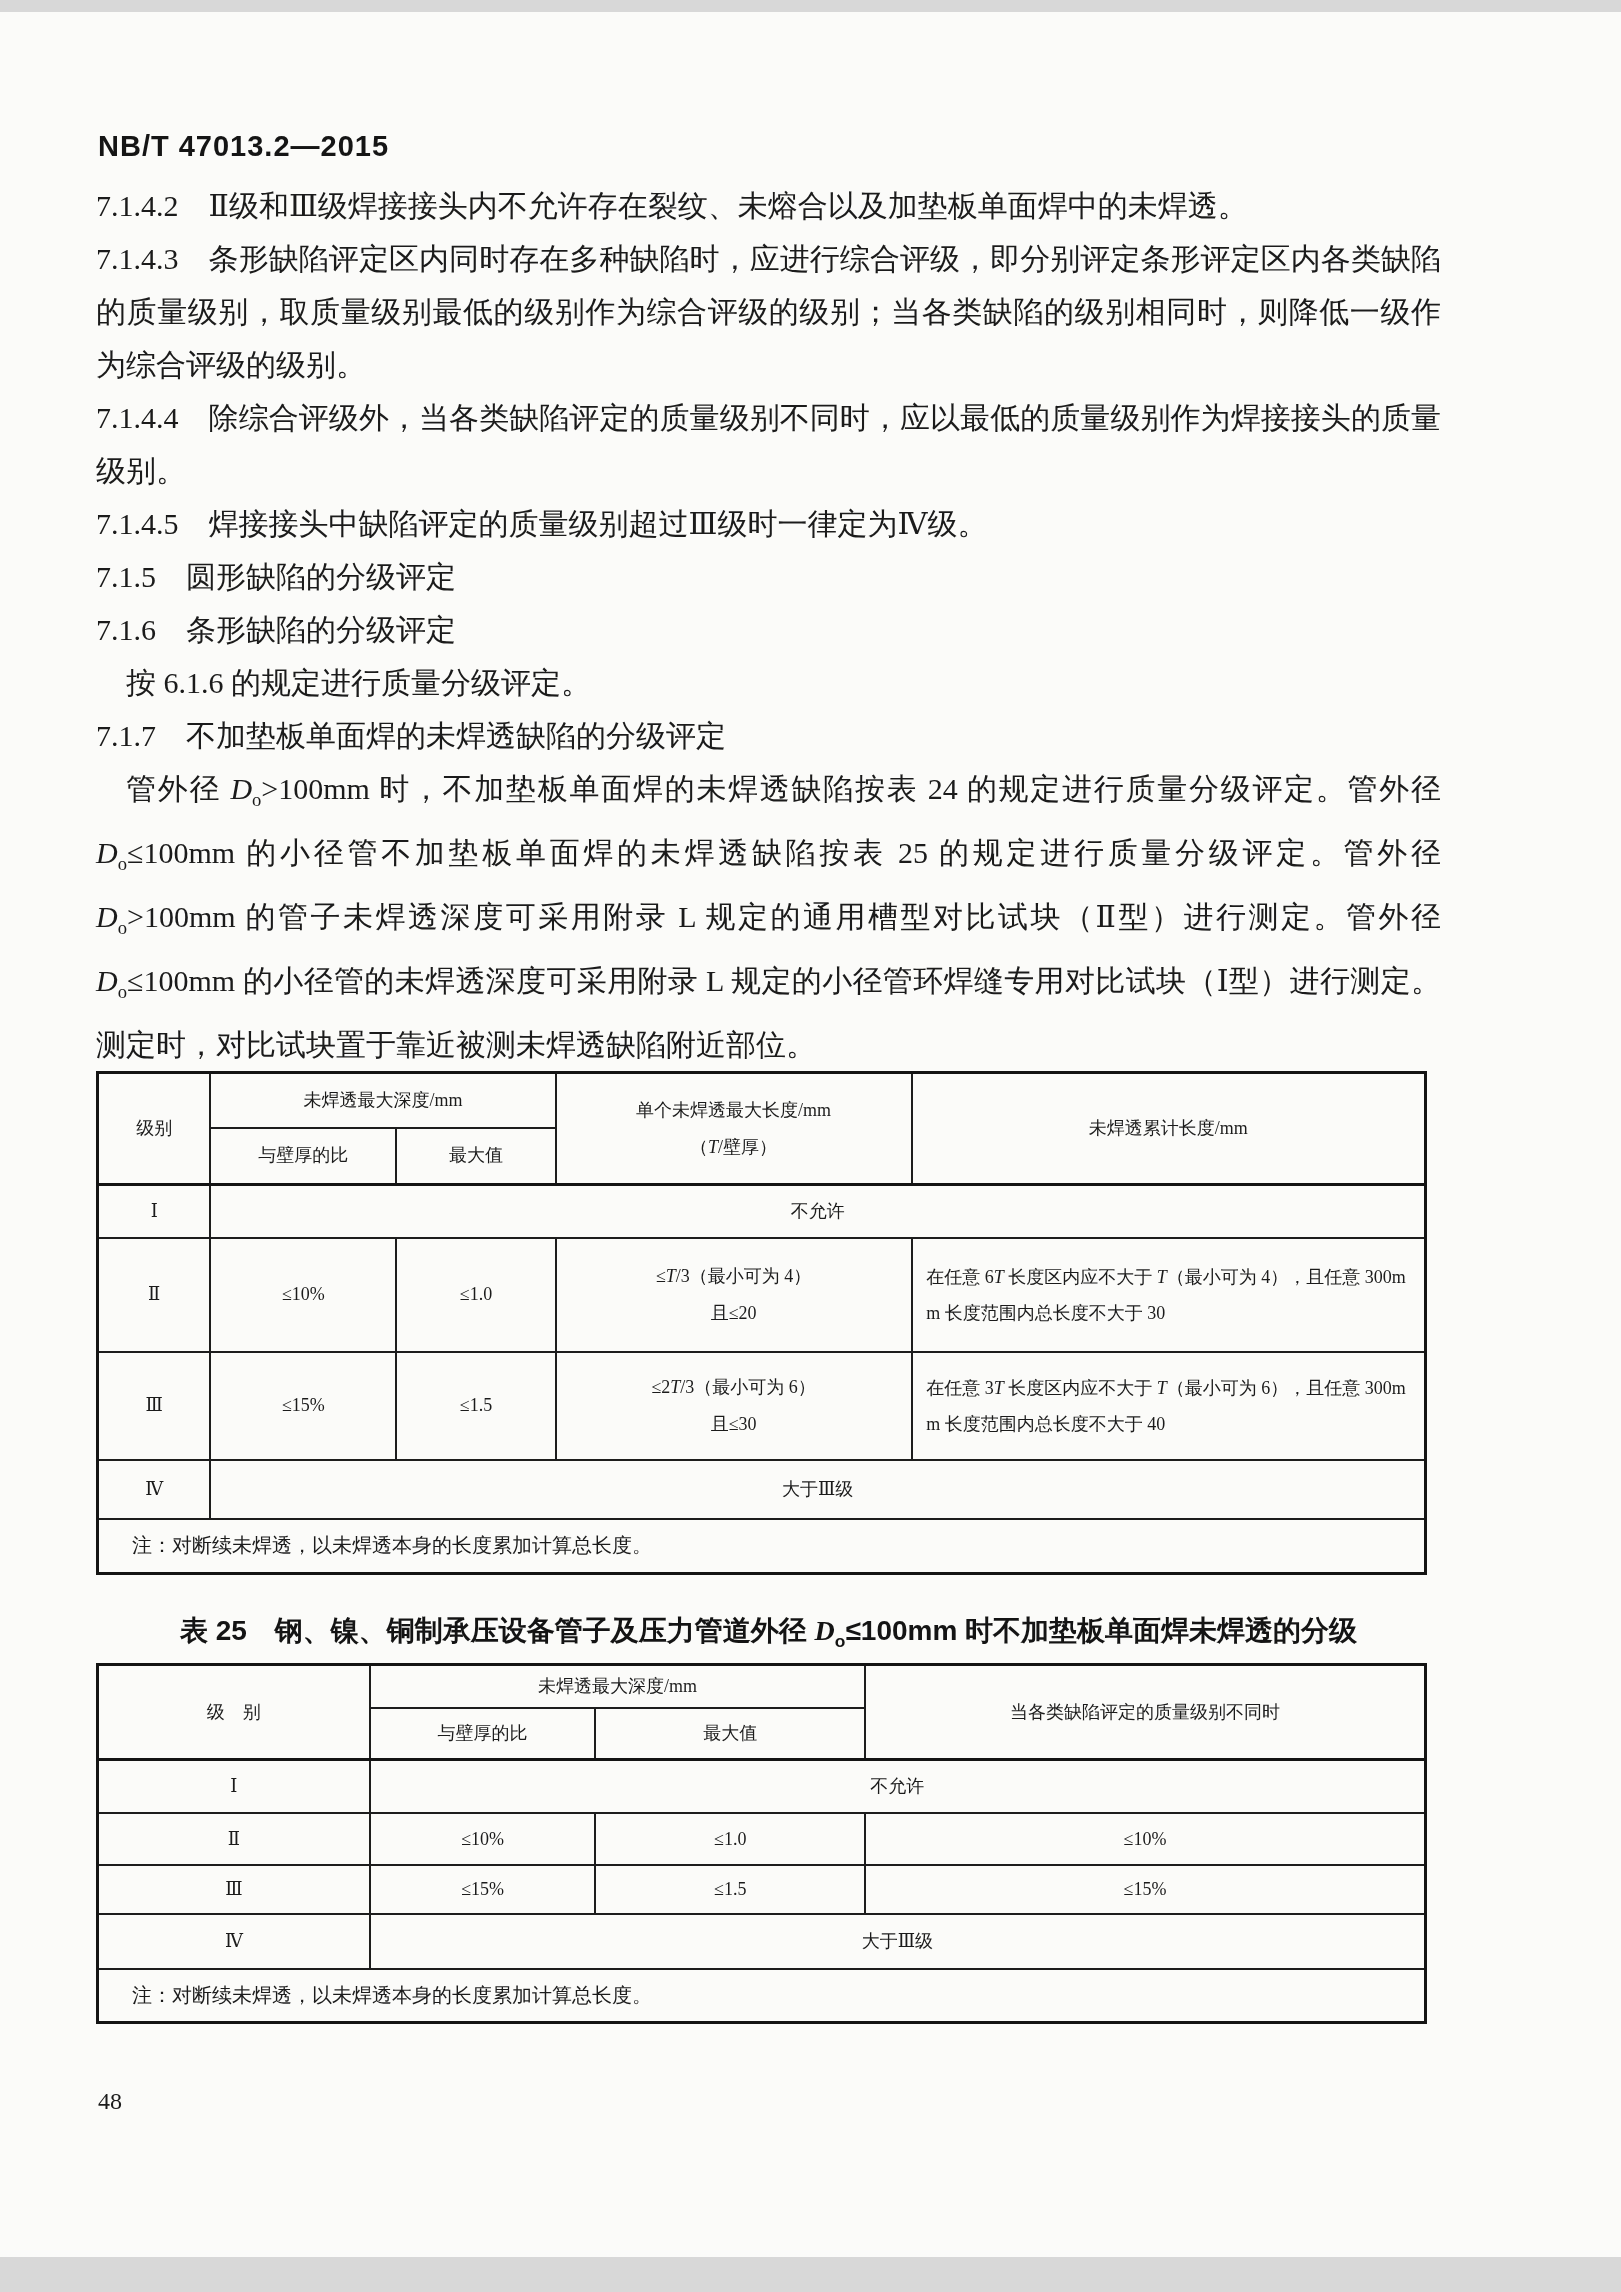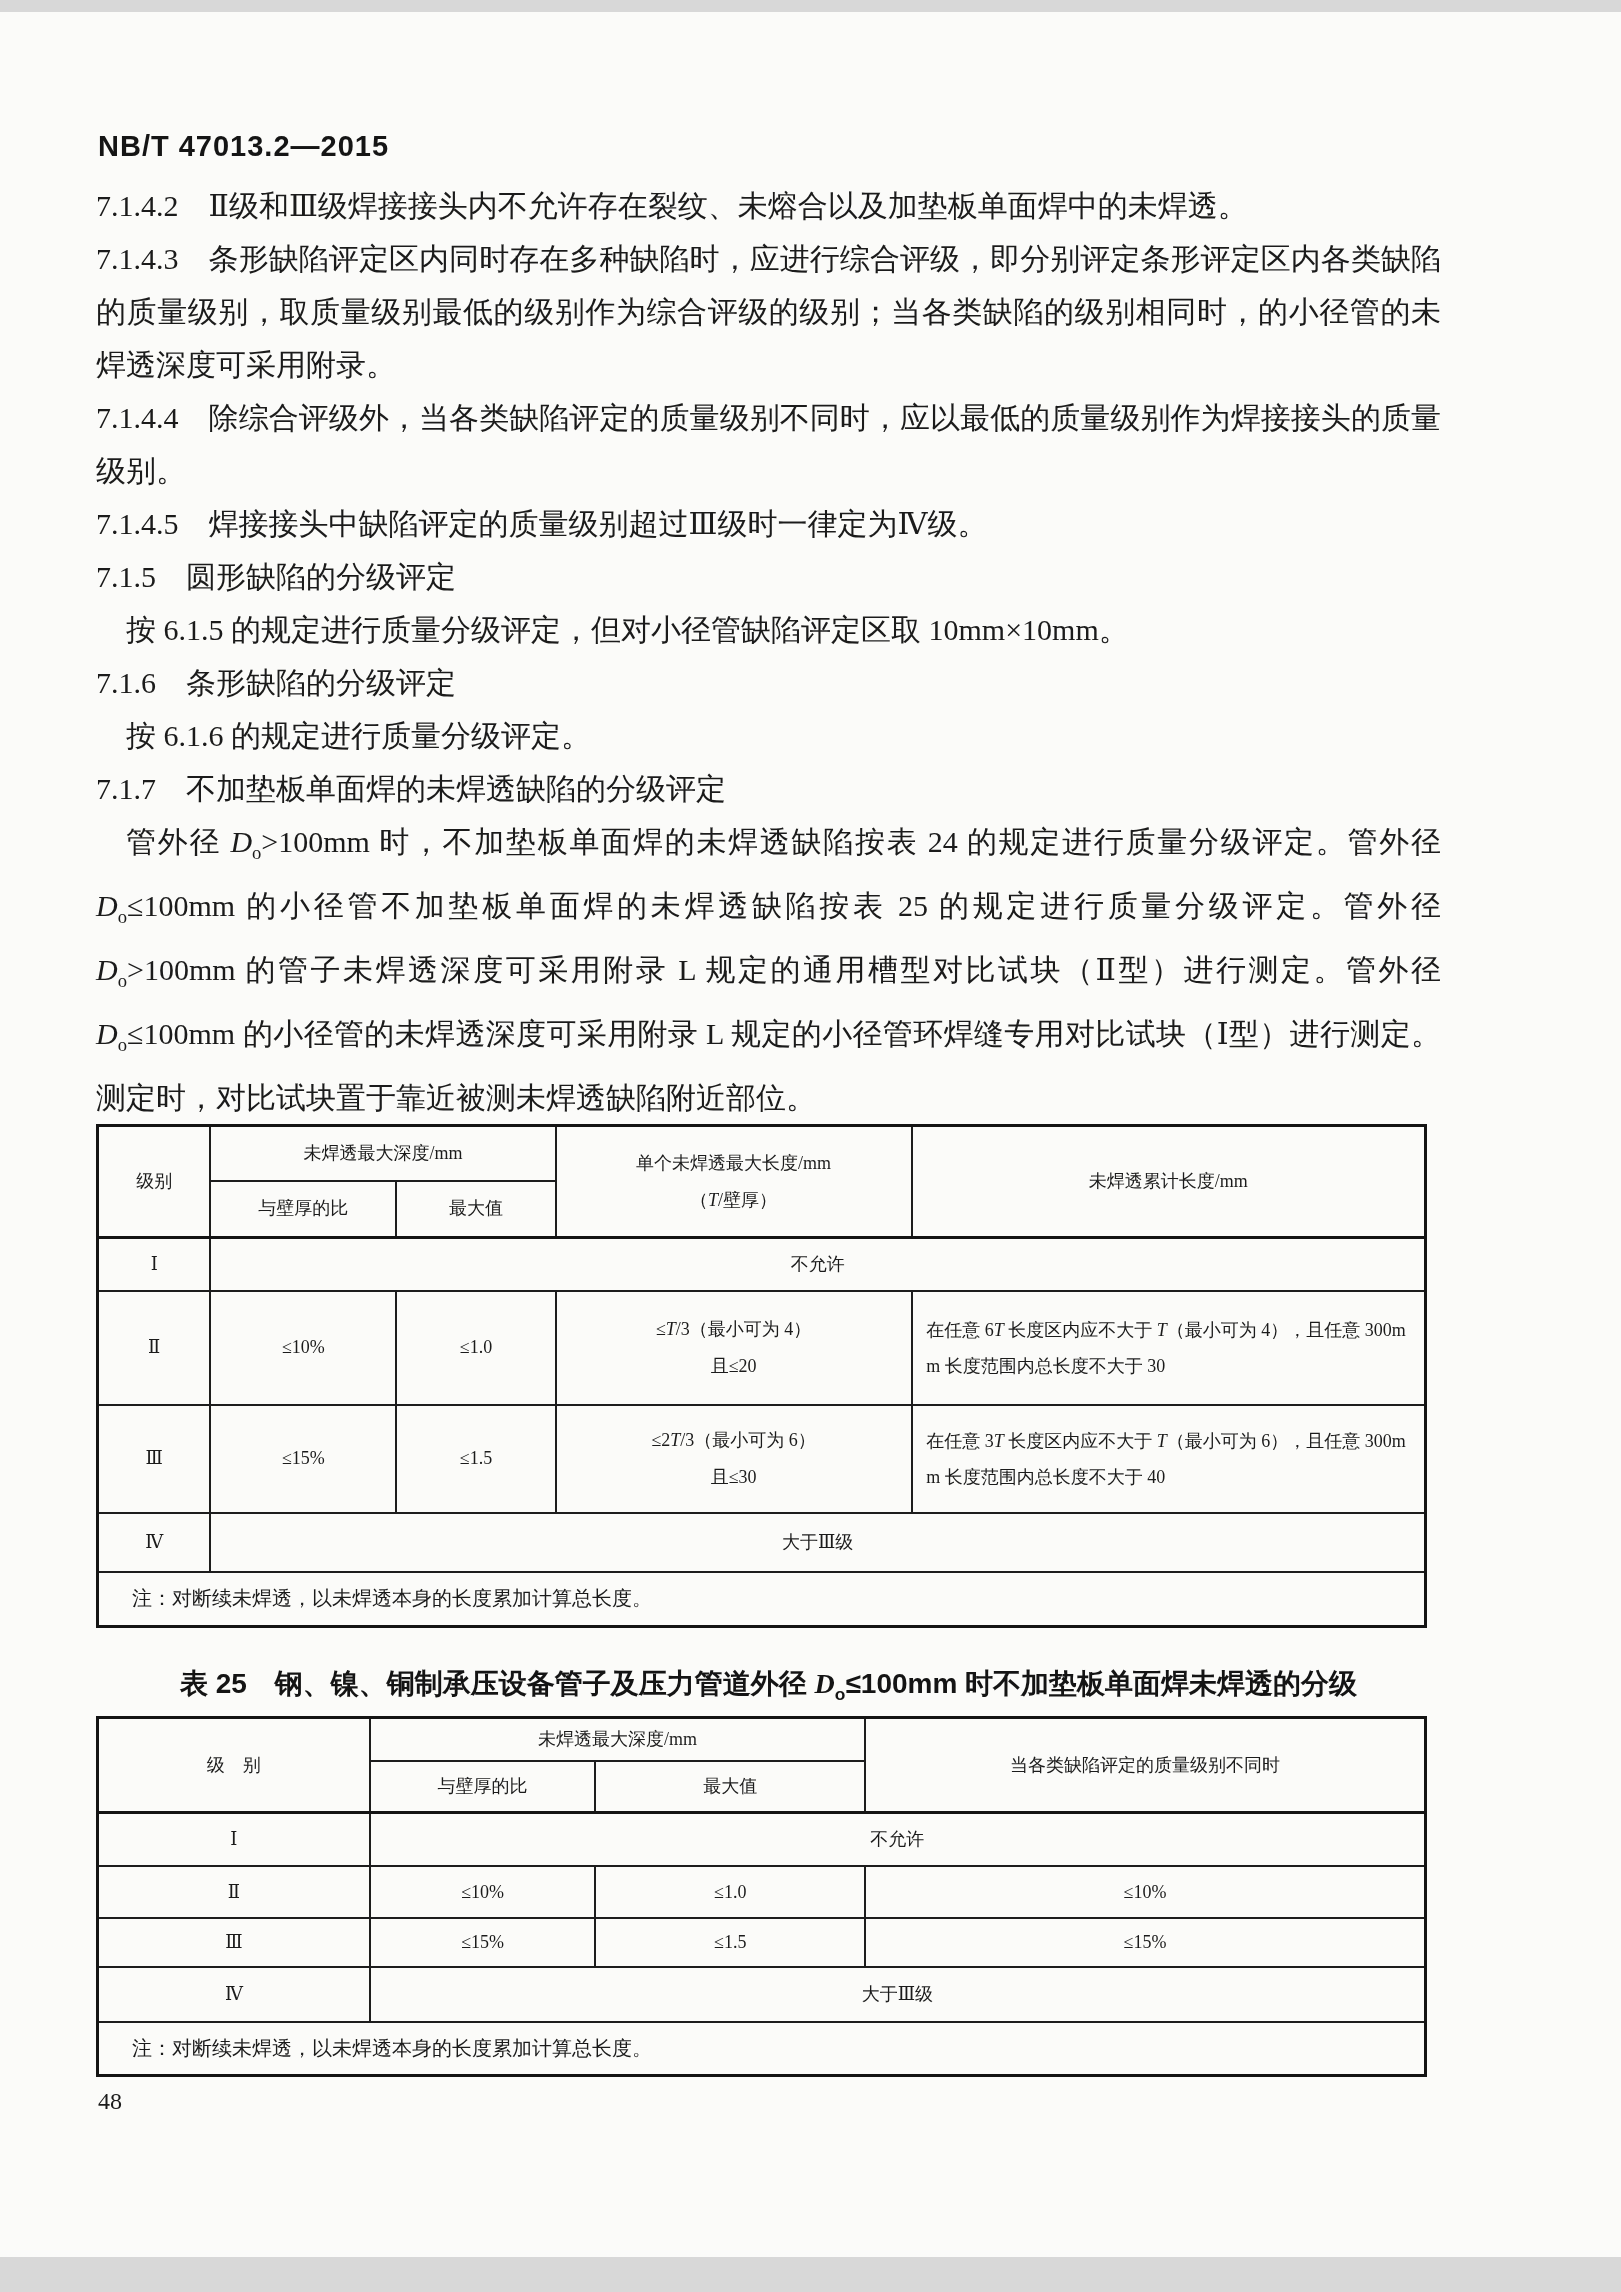--- a/index.html
+++ b/index.html
@@ -79,25 +79,24 @@
 </style>
 </head>
 <body>
 
 <div class="page">
 
   <div class="doc-number">NB/T 47013.2—2015</div>
 
   <div class="content">
     <p class="para">7.1.4.2　Ⅱ级和Ⅲ级焊接接头内不允许存在裂纹、未熔合以及加垫板单面焊中的未焊透。</p>
-    <p class="para">7.1.4.3　条形缺陷评定区内同时存在多种缺陷时，应进行综合评级，即分别评定条形评定区内各类缺陷的质量级别，取质量级别最低的级别作为综合评级的级别；当各类缺陷的级别相同时，的小径管的未焊透深度可采用附录。</p>
+    <p class="para">7.1.4.3　条形缺陷评定区内同时存在多种缺陷时，应进行综合评级，即分别评定条形评定区内各类缺陷的质量级别，取质量级别最低的级别作为综合评级的级别；当各类缺陷的级别相同时，则降低一级作为综合评级的级别。</p>
     <p class="para">7.1.4.4　除综合评级外，当各类缺陷评定的质量级别不同时，应以最低的质量级别作为焊接接头的质量级别。</p>
     <p class="para">7.1.4.5　焊接接头中缺陷评定的质量级别超过Ⅲ级时一律定为Ⅳ级。</p>
     <p class="para">7.1.5　圆形缺陷的分级评定</p>
-    <p class="para ind">按 6.1.5 的规定进行质量分级评定，但对小径管缺陷评定区取 10mm×10mm。</p>
     <p class="para">7.1.6　条形缺陷的分级评定</p>
     <p class="para ind">按 6.1.6 的规定进行质量分级评定。</p>
     <p class="para">7.1.7　不加垫板单面焊的未焊透缺陷的分级评定</p>
     <p class="para ind">管外径 <i>D</i><sub>o</sub>&gt;100mm 时，不加垫板单面焊的未焊透缺陷按表 24 的规定进行质量分级评定。管外径 <i>D</i><sub>o</sub>≤100mm 的小径管不加垫板单面焊的未焊透缺陷按表 25 的规定进行质量分级评定。管外径 <i>D</i><sub>o</sub>&gt;100mm 的管子未焊透深度可采用附录 L 规定的通用槽型对比试块（Ⅱ型）进行测定。管外径 <i>D</i><sub>o</sub>≤100mm 的小径管的未焊透深度可采用附录 L 规定的小径管环焊缝专用对比试块（Ⅰ型）进行测定。测定时，对比试块置于靠近被测未焊透缺陷附近部位。</p>
 
 
     <table class="tbl t24">
       <colgroup>
         <col style="width:8.5%">
           <col style="width:14%">

